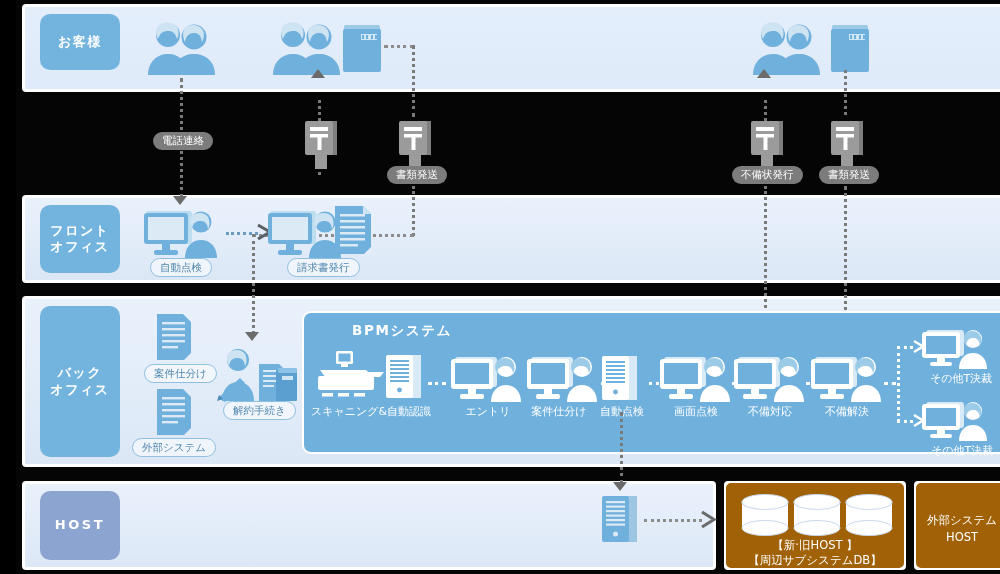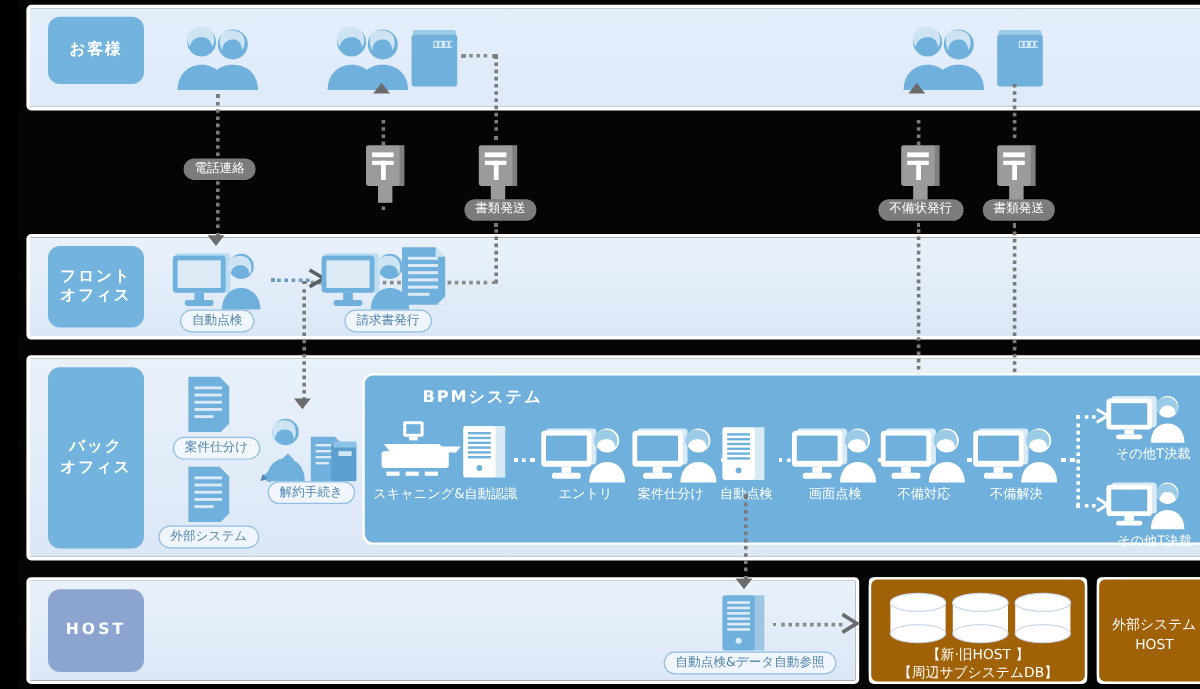--- a/index.html
+++ b/index.html
@@ -507,21 +507,20 @@
           <rect x="7" y="8" width="19" height="2.2"></rect>
           <rect x="7" y="12.5" width="19" height="2.2"></rect>
       <rect x="7" y="17" width="19" height="2.2"></rect>
           <rect x="7" y="21.5" width="19" height="2.2"></rect>
       <rect x="7" y="26" width="19" height="2.2"></rect>
           <rect x="7" y="30.5" width="19" height="2.2"></rect>
         </g>
       <circle cx="16.5" cy="41" r="2.5" fill="#dceaf6"></circle>
     </svg>
   </div>
-  <div class="pill" style="left:537px;top:543px">自動点検&amp;データ自動参照</div>
 
   <div class="hdot dk" style="left:628px;top:519px;width:58px"></div>
   <svg class="abs" style="left:684px;top:510px" width="18" height="19">
     <path d="M2 2 L14 9.5 L2 17" stroke="#6b6b6b" stroke-width="3" fill="none"></path>
   </svg>
 
   <div class="hostbox" style="left:708px;top:481px;width:182px;height:89px">
     <svg class="abs" style="left:14px;top:10px" width="154" height="42">
       <g fill="#fff" stroke="#c9d8ee" stroke-width="1">
         <ellipse cx="25" cy="9" rx="23" ry="7.5"></ellipse>

